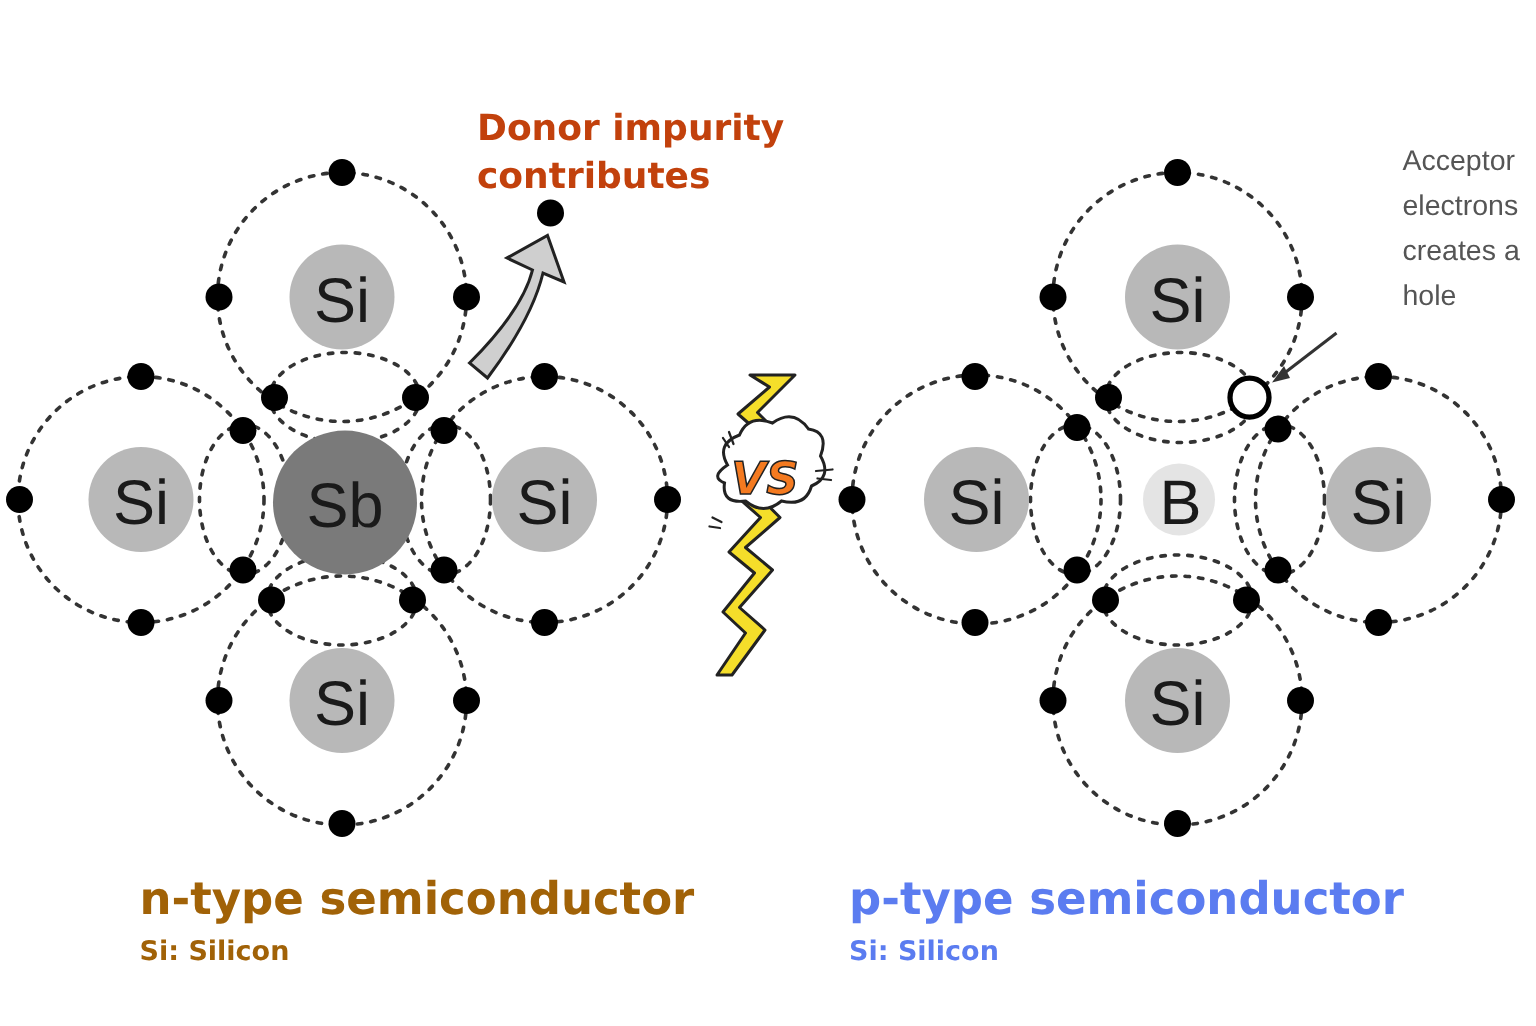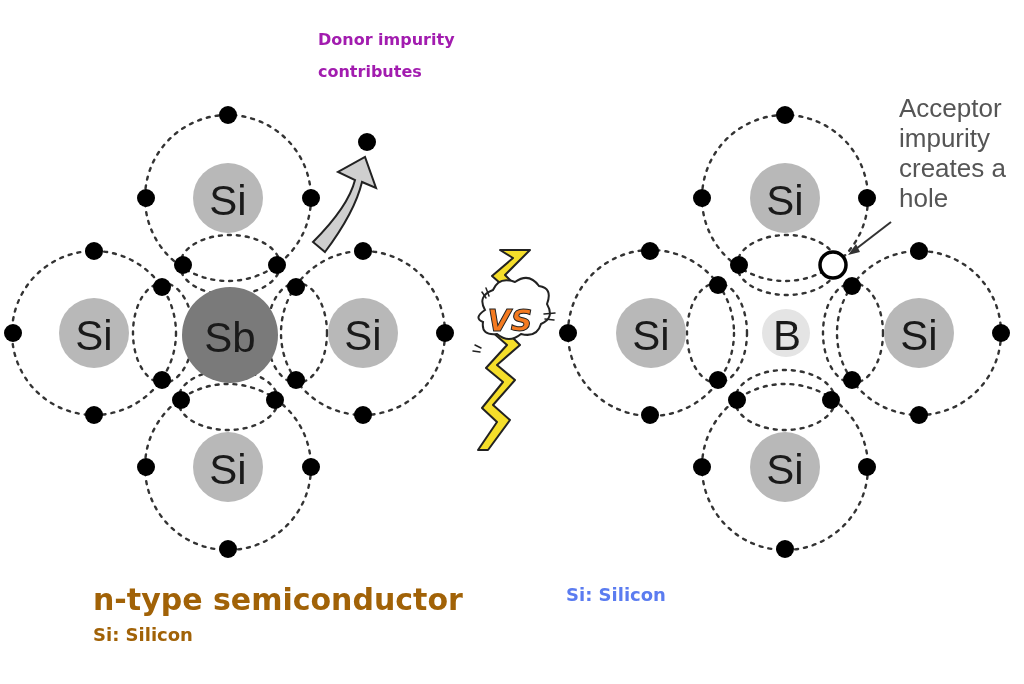--- a/index.html
+++ b/index.html
@@ -2,22 +2,22 @@
 <html><head>
 <meta charset="utf-8">
 <style>
   html, body { margin: 0; padding: 0; background: #ffffff; }
   body { width: 1024px; height: 684px; position: relative; overflow: hidden; font-family: "DejaVu Sans", sans-serif; }
   svg#diagram { position: absolute; left: 0; top: 0; }
   .orbit { fill: none; stroke: #333; stroke-width: 2.4; stroke-dasharray: 3 6; stroke-linecap: round; }
   .electron { fill: #000; }
   .hole { fill: #fff; stroke: #000; stroke-width: 3.5; }
   .atom-label { font-family: "Liberation Sans", sans-serif; font-size: 42px; fill: #1a1a1a; text-anchor: middle; dominant-baseline: central; }
-  .note-bold { position: absolute; font-family: "DejaVu Sans", sans-serif; font-weight: bold; font-size: 16px; line-height: 32px; color: #a21caf; }
-  .note-light { position: absolute; font-family: "Liberation Sans", sans-serif; font-size: 26px; line-height: 30px; color: #555; }
+  .note-bold { position: absolute; font-family: "DejaVu Sans", sans-serif; font-weight: bold; font-size: 24px; line-height: 32px; color: #c2410c; margin-top: 45px; }
+  .note-light { position: absolute; font-family: "Liberation Sans", sans-serif; font-size: 19px; line-height: 30px; color: #555; margin-left: 36px; }
   .caption { position: absolute; font-family: "DejaVu Sans", sans-serif; font-weight: bold; }
   .caption .title { font-size: 30px; line-height: 40px; display: block; }
   .caption .sub { font-size: 18px; line-height: 30px; display: block; }
 </style>
 </head>
 <body>
 
 <svg id="diagram" width="1024" height="684" viewBox="0 0 1024 684" xmlns="http://www.w3.org/2000/svg">
 
   <g>
@@ -134,25 +134,26 @@
   </g>
 </svg>
 
 <div class="note-bold" style="left:318px; top:24px;">
   <div>Donor impurity</div>
   <div>contributes</div>
 </div>
 
 <div class="note-light" style="left:899px; top:93px;">
   <div>Acceptor</div>
-  <div>impurity</div>
+  <div>electrons</div>
   <div>creates a</div>
   <div>hole</div>
 </div>
 
 <div class="caption" style="left:93px; top:580px; color:#a16207;">
   <span class="title">n-type semiconductor</span>
   <span class="sub">Si: Silicon</span>
 </div>
 
 <div class="caption" style="left:566px; top:580px; color:#5b7cf0;">
+  <span class="title">p-type semiconductor</span>
   <span class="sub">Si: Silicon</span>
 </div>
 
 </body></html>

